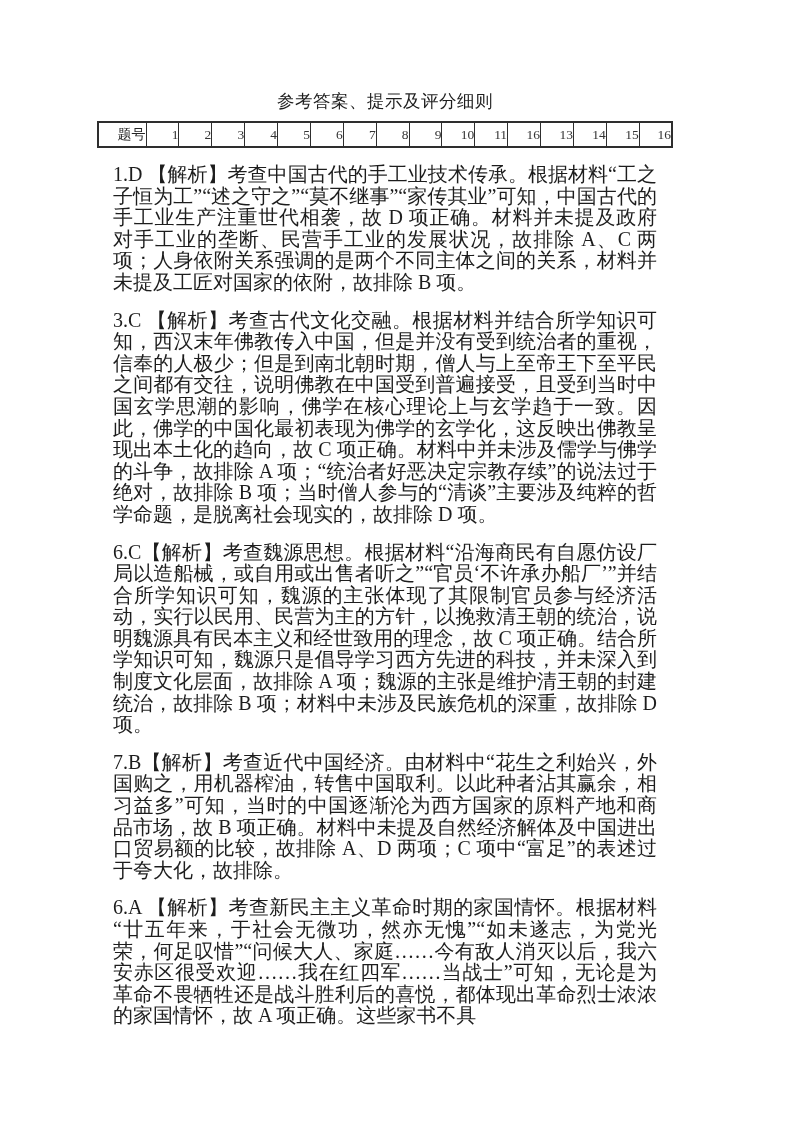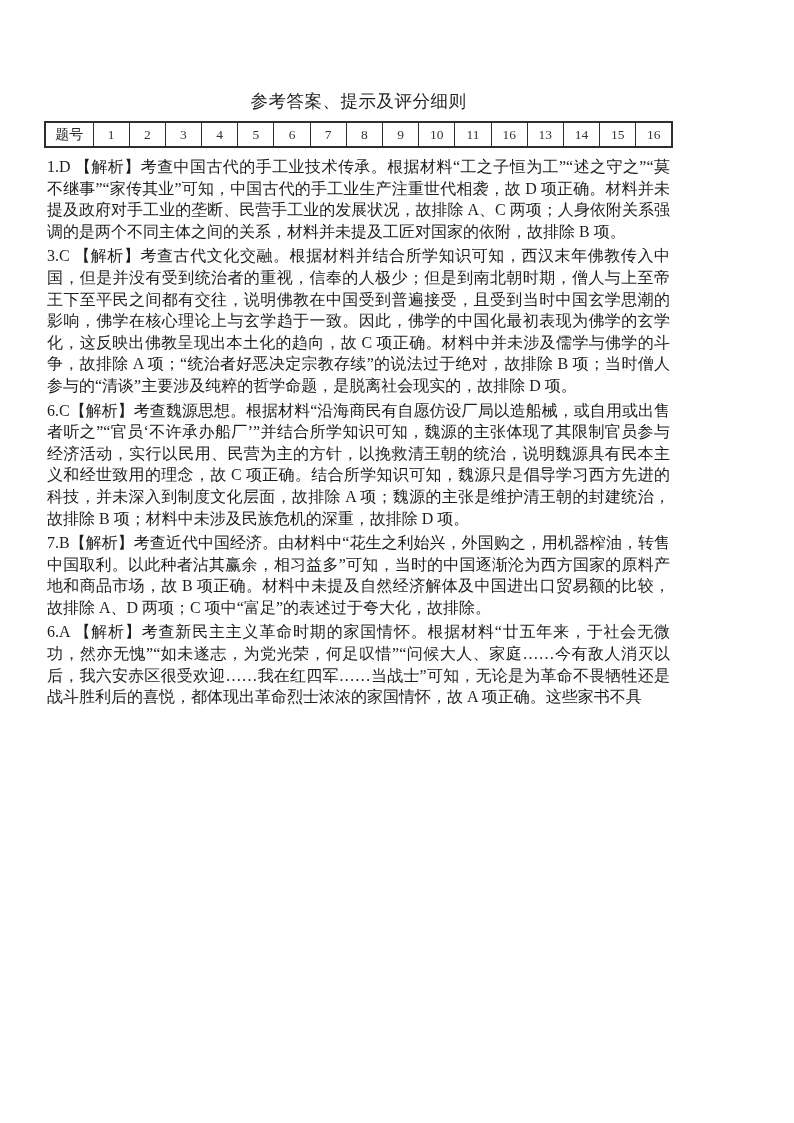--- a/index.html
+++ b/index.html
@@ -11,21 +11,21 @@
     width: 794px;
     height: 1123px;
     font-family: "Liberation Serif", "DejaVu Serif", serif;
     color: #1d1d1d;
     overflow: hidden;
   }
   .page {
     box-sizing: border-box;
     width: 760px;
     height: 1123px;
-    padding: 88px 87px 0 44px;
+    padding: 88px 87px 0 97px;
   }
   .doc-title {
     margin: 0;
     font-size: 17.5px;
     font-weight: normal;
     line-height: 26px;
     text-align: center;
     letter-spacing: 0.5px;
   }
   .section-heading {
@@ -35,37 +35,37 @@
   }
   table.answer-table {
     width: 100%;
     margin-top: 7px;
     border-collapse: collapse;
     table-layout: fixed;
     border: 2px solid #2e2e2e;
   }
   table.answer-table td {
     border: 1px solid #2e2e2e;
-    text-align: center;
+    text-align: right;
     vertical-align: middle;
     height: 23px;
     padding: 0;
     font-size: 13.5px;
     color: #333333;
   }
   table.answer-table td.row-header {
     font-size: 14px;
     color: #222222;
   }
   .explanations {
     margin-top: 8px;
   }
   .explanations p {
-    margin: 3px;
-    font-size: 16px;
+    margin: 16px;
+    font-size: 20px;
     line-height: 21.6px;
     text-align: justify;
     word-break: break-all;
   }
 </style>
 </head>
 <body>
 
 <div class="page">
 

